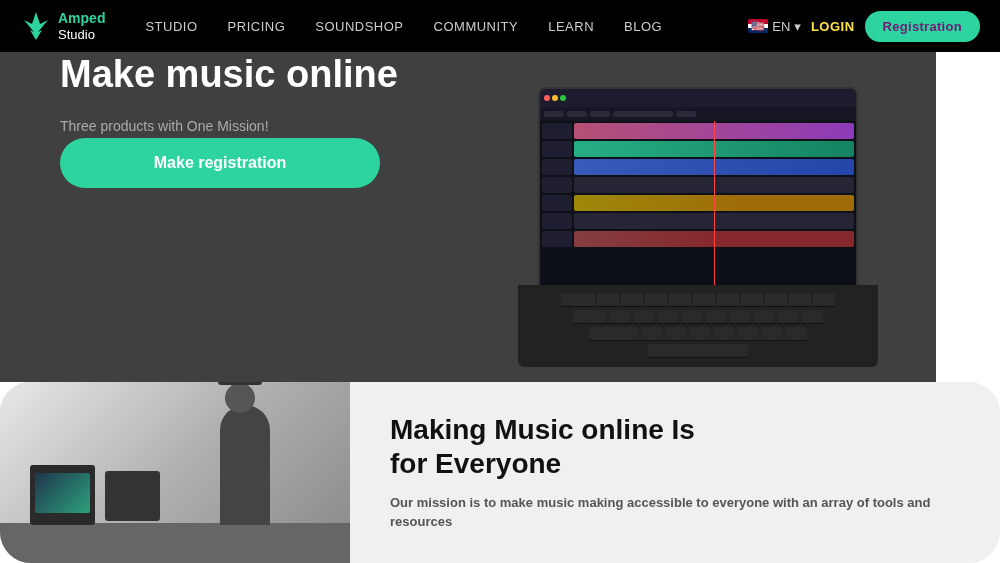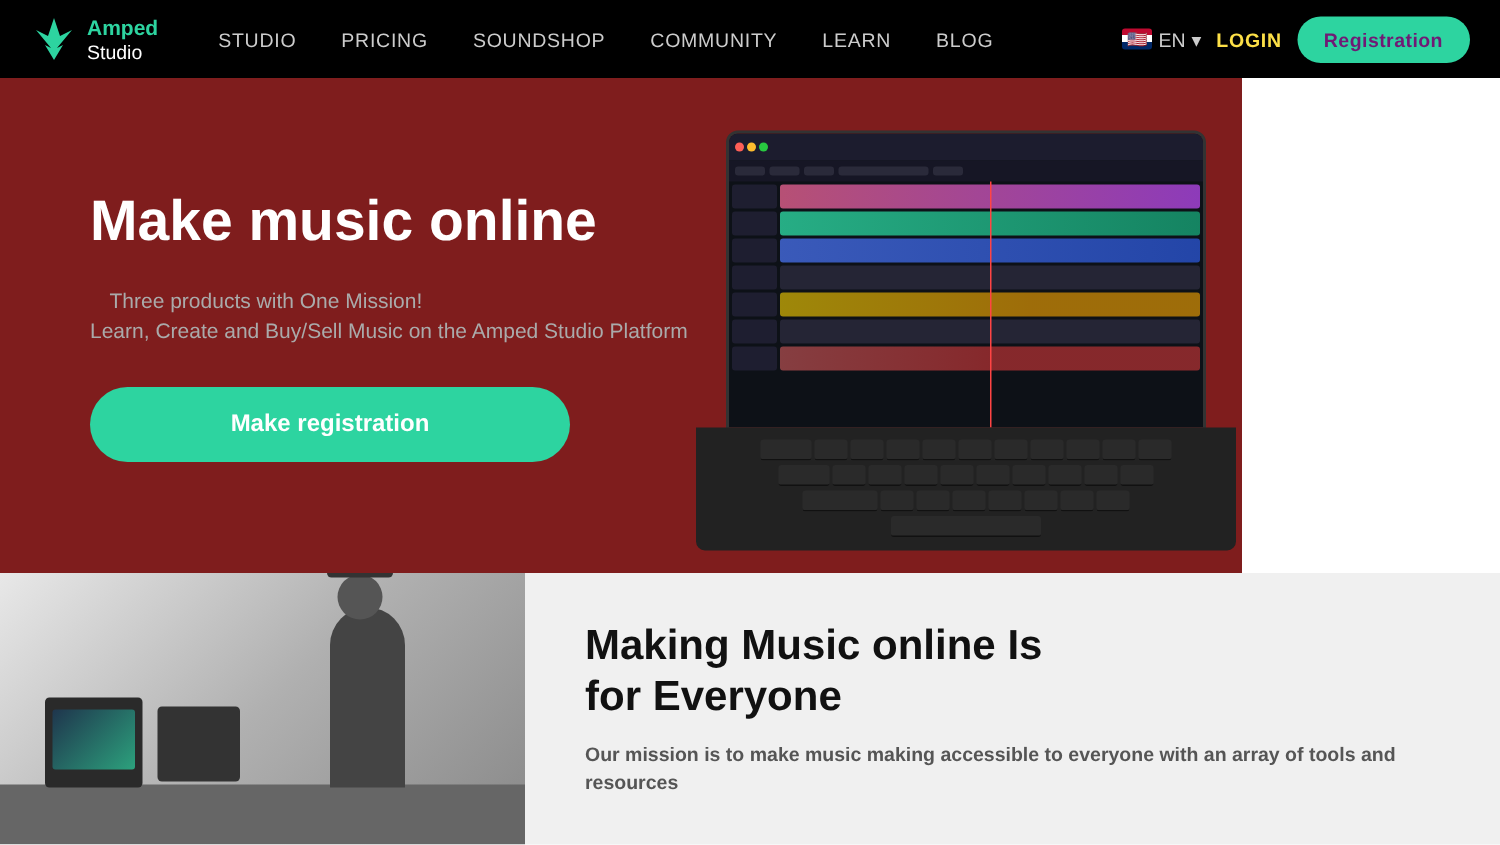--- a/index.html
+++ b/index.html
@@ -44,31 +44,31 @@
       font-weight: 600; cursor: pointer; letter-spacing: 0.5px;
     }
     .register-btn {
       background: #2dd4a0; border: none; color: #701a75; font-size: 13px;
       font-weight: 700; padding: 8px 18px; border-radius: 20px; cursor: pointer;
       letter-spacing: 0.3px;
     }
 
     
     .hero {
-      position: absolute; top: 52px; left: 0; width: 828px; height: 330px;
-      background: #7f1d1d; display: flex; align-items: center; overflow: hidden;
+      position: absolute; top: 52px; left: 0; width: 936px; height: 330px;
+      background: #404040; display: flex; overflow: hidden;
     }
     .hero-content {
       padding: 0 0 0 60px; width: 460px; flex-shrink: 0;
     }
     .hero-title {
       color: #fff; font-size: 38px; font-weight: 800; line-height: 1.2; margin-bottom: 20px;
     }
     .hero-sub1 {
-      color: #aaa; font-size: 14px; margin-bottom: 4px; margin-left: 13px;
+      color: #aaa; font-size: 14px; margin-bottom: 4px;
     }
     .hero-sub2 {
       color: #aaa; font-size: 14px; margin-bottom: 30px;
     }
     .hero-cta {
       background: #2dd4a0; border: none; color: #fff; font-size: 16px;
       font-weight: 600; padding: 16px 80px; border-radius: 30px; cursor: pointer;
       display: block; width: 320px; text-align: center;
     }
     .hero-image {
@@ -129,21 +129,21 @@
     .kb-key {
       width: 22px; height: 14px; background: #2a2a2a; border-radius: 2px;
       border-bottom: 1px solid #111;
     }
     .kb-key.wide { width: 34px; }
     .kb-key.wider { width: 50px; }
 
     
     .section2 {
       position: absolute; top: 382px; left: 0; width: 1000px; height: 181px;
-      background: #f0f0f0; display: flex; align-items: stretch; overflow: hidden;
+      background: #f0f0f0; display: flex; align-items: stretch; overflow: hidden; border-radius: 31px;
     }
     .section2-image {
       width: 350px; flex-shrink: 0; overflow: hidden;
       background: #ccc;
     }
     .studio-img {
       width: 100%; height: 100%;
       background: linear-gradient(135deg, #e8e8e8 0%, #b0b0b0 50%, #888 100%);
       position: relative; overflow: hidden;
     }
@@ -188,21 +188,20 @@
     </button>
     <button class="login-btn">LOGIN</button>
     <button class="register-btn">Registration</button>
   </div>
 </nav>
 
 <section class="hero">
   <div class="hero-content">
     <h1 class="hero-title">Make music online</h1>
     <p class="hero-sub1">Three products with One Mission!</p>
-    <p class="hero-sub2">Learn, Create and Buy/Sell Music on the Amped Studio Platform</p>
     <button class="hero-cta">Make registration</button>
   </div>
 
   <div class="hero-image">
     <div class="laptop">
       <div class="laptop-screen">
         <div class="daw-bg">
           <div class="daw-header">
             <div class="daw-dot" style="background:#ff5f57"></div>
             <div class="daw-dot" style="background:#febc2e"></div>

